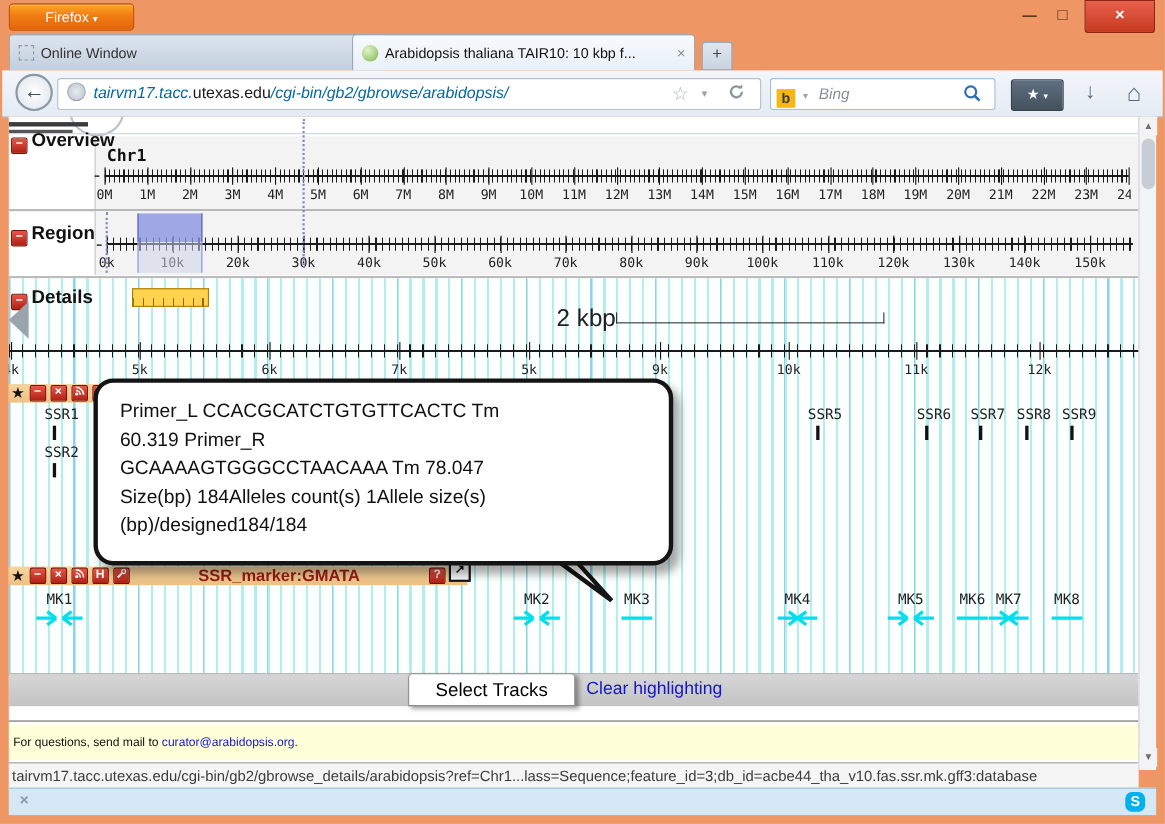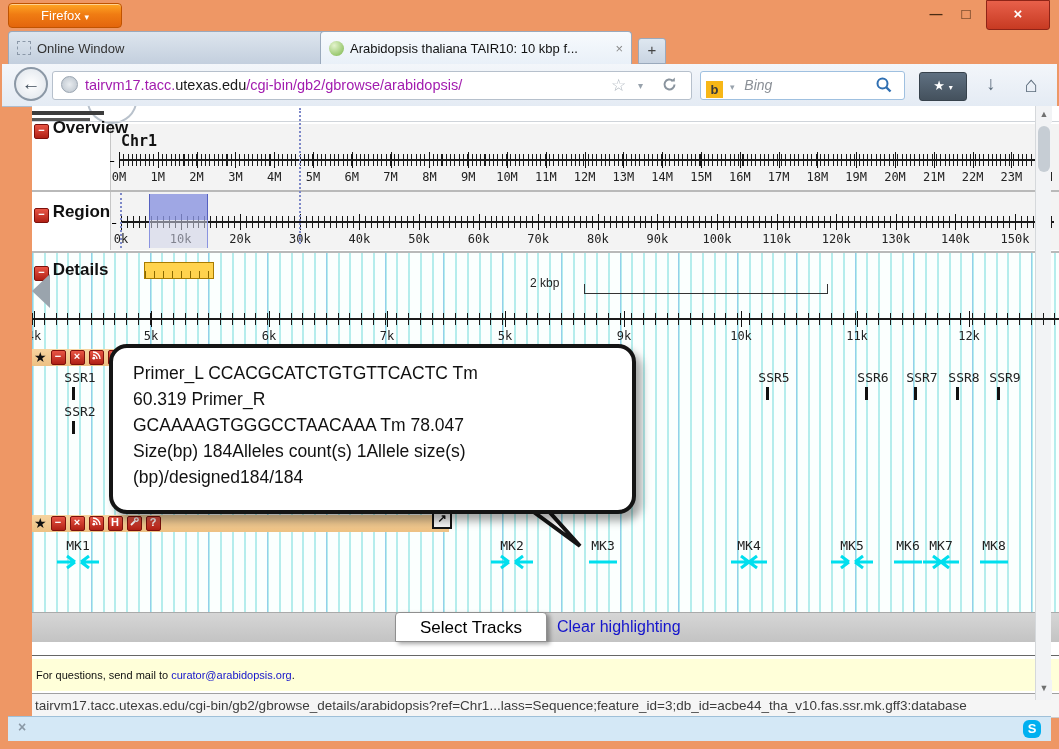--- a/index.html
+++ b/index.html
@@ -25,31 +25,31 @@
     border:1px solid #9aa9bc;border-radius:3px 3px 0 0;text-align:center;line-height:22px;font-size:15px;color:#444;}
   #navbar{left:2px;top:64px;width:1055px;height:42px;background:linear-gradient(#f3f6fa,#e4ebf4);
     border-bottom:1px solid #aebccd;}
   #back-btn{left:12px;top:3px;width:34px;height:34px;border-radius:50%;
     background:radial-gradient(#ffffff,#dde3ea);border:2px solid #8b98a6;box-sizing:border-box;
     color:#3f4c59;font-size:19px;font-weight:bold;text-align:center;line-height:30px;}
   #urlbar{left:50px;top:7px;width:640px;height:29px;background:#fff;border:1px solid #b6c0cc;border-radius:3px;
     box-sizing:border-box;font-size:14.5px;line-height:27px;white-space:nowrap;}
   #urlbar .globe{display:inline-block;width:15px;height:15px;border-radius:50%;
     background:radial-gradient(#e8ecf0,#b9c2cb);border:1px solid #9aa5b1;margin:0 7px 0 8px;vertical-align:-3px;}
-  .url-gray{color:#a21caf;} .url-dark{color:#1a1a1a;}
+  .url-gray{color:#0369a1;font-style:italic;} .url-dark{color:#1a1a1a;}
   #searchbox{left:698px;top:7px;width:205px;height:29px;background:#fff;border:1px solid #9fc0e0;border-radius:3px;
     box-sizing:border-box;font-size:14px;line-height:27px;}
   #bing-ic{display:inline-block;width:17px;height:17px;background:#f7b717;color:#3a3a3a;font-weight:bold;
     text-align:center;line-height:17px;margin:0 3px 0 5px;vertical-align:-4px;font-size:13px;}
   .nav-ic{color:#5b6b7b;font-size:19px;text-align:center;}
   #bm-btn{left:917px;top:8px;width:46px;height:27px;border-radius:3px;
     background:linear-gradient(#5f7081,#44515d);border:1px solid #37424c;color:#fff;
     text-align:center;line-height:25px;font-size:13px;}
   
-  #content{left:8px;top:106px;width:1027px;height:612px;background:#fff;overflow:hidden;font-size:13px;margin-left:24px;}
+  #content{left:8px;top:106px;width:1027px;height:612px;background:#fff;overflow:hidden;font-size:13px;}
   .sec-h{font-weight:bold;font-size:17px;color:#111;}
   .red-ic{display:inline-block;width:13px;height:13px;background:linear-gradient(#e85545,#b02015);
     border:1px solid #7d100b;border-radius:2px;color:#fff;font-size:11px;font-weight:bold;
     text-align:center;line-height:11px;vertical-align:-1px;}
   .panel{background:#f3f3f3;border-left:1px solid #c6c6c6;}
   .sep{height:2px;background:#b9b9b9;left:0;width:1027px;}
   .mono{font-family:"DejaVu Sans Mono",monospace;}
   .tick-label{position:absolute;transform:translateX(-50%);font-family:"DejaVu Sans Mono",monospace;
     font-size:12px;color:#222;white-space:nowrap;}
   .majtick{position:absolute;width:1px;background:#111;}
@@ -266,21 +266,21 @@
     <div class="abs sep" style="top:145px"></div>
 
     <div class="abs stripes" style="left:0;top:147px;width:1027px;height:359px"></div>
     <div class="abs" style="left:2px;top:154px;z-index:4">
       <span class="red-ic">−</span>
       <span class="sec-h">Details</span>
     </div>
     <div class="abs" style="left:112px;top:156px;width:68px;height:15px;background:#ffd34e;border:1px solid #a87b00;background-image:repeating-linear-gradient(90deg,#8a6a00 0 1px,transparent 1px 9px);background-size:100% 50%;background-repeat:no-repeat;background-position:bottom;z-index:4"></div>
     <div class="abs" style="left:0;top:168px;width:0;height:0;border-top:17px solid transparent;border-bottom:17px solid transparent;border-right:18px solid #9aa4ad;z-index:4"></div>
 
-    <div class="abs" style="left:498px;top:170px;font-size:12px;color:#222;z-index:4">2 kbp</div>
+    <div class="abs" style="left:498px;top:170px;font-size:22px;color:#222;z-index:4">2 kbp</div>
     <div class="abs" style="left:552px;top:178px;width:242px;height:9px;border-bottom:1px solid #333;border-left:1px solid #333;border-right:1px solid #333;z-index:4"></div>
 
     <div class="abs" id="dt-ruler" style="left:0;top:205px;width:1027px;height:36px;z-index:4">
         <div style="left: 0px; top: 2px; width: 1027px; height: 12px; position: absolute; background-image: linear-gradient(transparent 5px, rgb(26, 26, 26) 5px, rgb(26, 26, 26) 7px, transparent 7px), repeating-linear-gradient(90deg, rgb(26, 26, 26) 0px, rgb(26, 26, 26) 1px, transparent 1px, transparent 11.75px);"></div>
         <div class="majtick" style="left: 2px; top: 0px; height: 16px; position: absolute;"></div>
         <div class="tick-label" style="left: 2px; top: 18px; position: absolute;">4k</div>
         <div class="majtick" style="left: 119px; top: 0px; height: 16px; position: absolute;"></div>
         <div class="tick-label" style="left: 119px; top: 18px; position: absolute;">5k</div>
         <div class="majtick" style="left: 237px; top: 0px; height: 16px; position: absolute;"></div>
         <div class="tick-label" style="left: 237px; top: 18px; position: absolute;">6k</div>
@@ -345,20 +345,21 @@
       <span class="red-ic">×</span>
       <span class="red-ic"><svg width="9" height="9" viewBox="0 0 9 9">
             <circle cx="1.8" cy="7.2" r="1.4" fill="#fff"></circle>
             <path d="M1 4a4 4 0 0 1 4 4M1 1a7 7 0 0 1 7 7" fill="none" stroke="#fff" stroke-width="1.4"></path>
           </svg></span>
       <span class="red-ic">H</span>
       <span class="red-ic"><svg width="9" height="9" viewBox="0 0 9 9">
             <path d="M1 8L5 4" stroke="#fff" stroke-width="1.8"></path>
             <circle cx="6.4" cy="2.6" r="1.8" fill="none" stroke="#fff" stroke-width="1.3"></circle>
           </svg></span>
+      <span class="tb-title">SSR_marker:GMATA</span>
       <span class="red-ic">?</span>
       <span style="width:14px"></span>
     </div>
     <div class="abs" style="left:400px;top:403px;width:16px;height:16px;background:#f7f7f7;border:2px solid #141414;text-align:center;line-height:15px;font-size:11px;font-weight:bold;color:#111;z-index:6">↗</div>
     <div class="abs" id="mk-features" style="left:0;top:0;width:1027px;height:0;z-index:4">
         <div class="mk-label" style="left: 46px; top: 432px; position: absolute;">MK1</div>
         <div class="mk-glyph" style="left: 46px; top: 448px; position: absolute;"><svg width="44" height="16" viewBox="0 0 44 16">
             <path d="M1 8H19M19 8L11 2M19 8L11 14M43 8H25M25 8L33 2M25 8L33 14" stroke="#00dfee" stroke-width="3" fill="none"></path>
           </svg></div>
         <div class="mk-label" style="left: 480px; top: 432px; position: absolute;">MK2</div>

